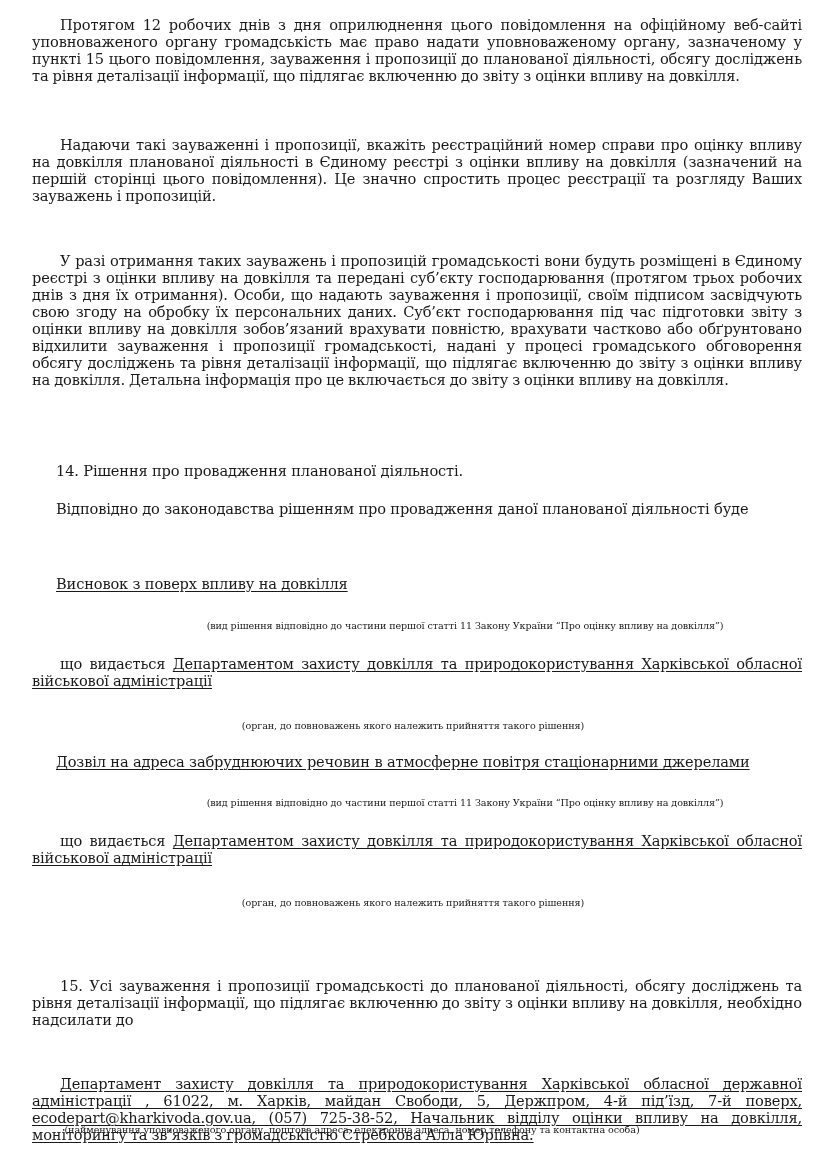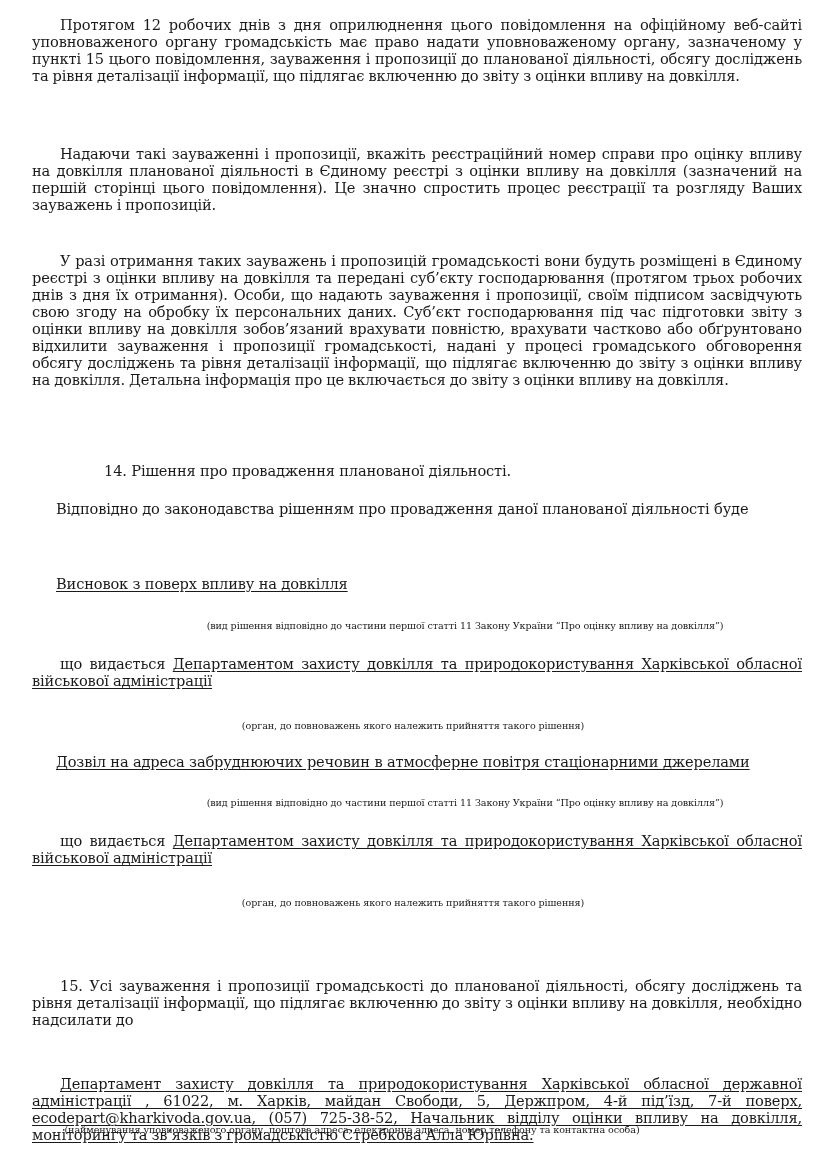--- a/index.html
+++ b/index.html
@@ -56,25 +56,25 @@
       letter-spacing: -0.15px;
     }
   </style>
 </head>
 <body>
 
 <div class="page">
 
   <p class="p" style="top:12px;">Протягом 12 робочих днів з дня оприлюднення цього повідомлення на офіційному веб-сайті уповноваженого органу громадськість має право надати уповноваженому органу, зазначеному у пункті 15 цього повідомлення, зауваження і пропозиції до планованої діяльності, обсягу досліджень та рівня деталізації інформації, що підлягає включенню до звіту з оцінки впливу на довкілля.</p>
 
-  <p class="p" style="top:141px;">Надаючи такі зауваженні і пропозиції, вкажіть реєстраційний номер справи про оцінку впливу на довкілля планованої діяльності в Єдиному реєстрі з оцінки впливу на довкілля (зазначений на першій сторінці цього повідомлення). Це значно спростить процес реєстрації та розгляду Ваших зауважень і пропозицій.</p>
+  <p class="p" style="top:132px;">Надаючи такі зауваженні і пропозиції, вкажіть реєстраційний номер справи про оцінку впливу на довкілля планованої діяльності в Єдиному реєстрі з оцінки впливу на довкілля (зазначений на першій сторінці цього повідомлення). Це значно спростить процес реєстрації та розгляду Ваших зауважень і пропозицій.</p>
 
   <p class="p" style="top:248px;">У разі отримання таких зауважень і пропозицій громадськості вони будуть розміщені в Єдиному реєстрі з оцінки впливу на довкілля та передані суб’єкту господарювання (протягом трьох робочих днів з дня їх отримання). Особи, що надають зауваження і пропозиції, своїм підписом засвідчують свою згоду на обробку їх персональних даних. Суб’єкт господарювання під час підготовки звіту з оцінки впливу на довкілля зобов’язаний врахувати повністю, врахувати частково або обґрунтовано відхилити зауваження і пропозиції громадськості, надані у процесі громадського обговорення обсягу досліджень та рівня деталізації інформації, що підлягає включенню до звіту з оцінки впливу на довкілля. Детальна інформація про це включається до звіту з оцінки впливу на довкілля.</p>
 
-  <p class="line-single" style="top:460px; left:28px;margin-left:48px;">14. Рішення про провадження планованої діяльності.</p>
+  <p class="line-single" style="top:460px; left:28px;">14. Рішення про провадження планованої діяльності.</p>
 
   <p class="line-single" style="top:498px; left:28px;">Відповідно до законодавства рішенням про провадження даної планованої діяльності буде</p>
 
   <p class="line-single u" style="top:573px; left:28px;">Висновок з поверх впливу на довкілля</p>
 
   <p class="caption" style="top:620px; left:52px; width:770px;">(вид рішення відповідно до частини першої статті 11 Закону України “Про оцінку впливу на довкілля”)</p>
 
   <p class="p" style="top:651px;"><span>що видається </span><span class="u">Департаментом захисту довкілля та природокористування Харківської обласної військової адміністрації</span></p>
 
   <p class="caption" style="top:720px; left:-28px; width:826px;">(орган, до повноважень якого належить прийняття такого рішення)</p>

